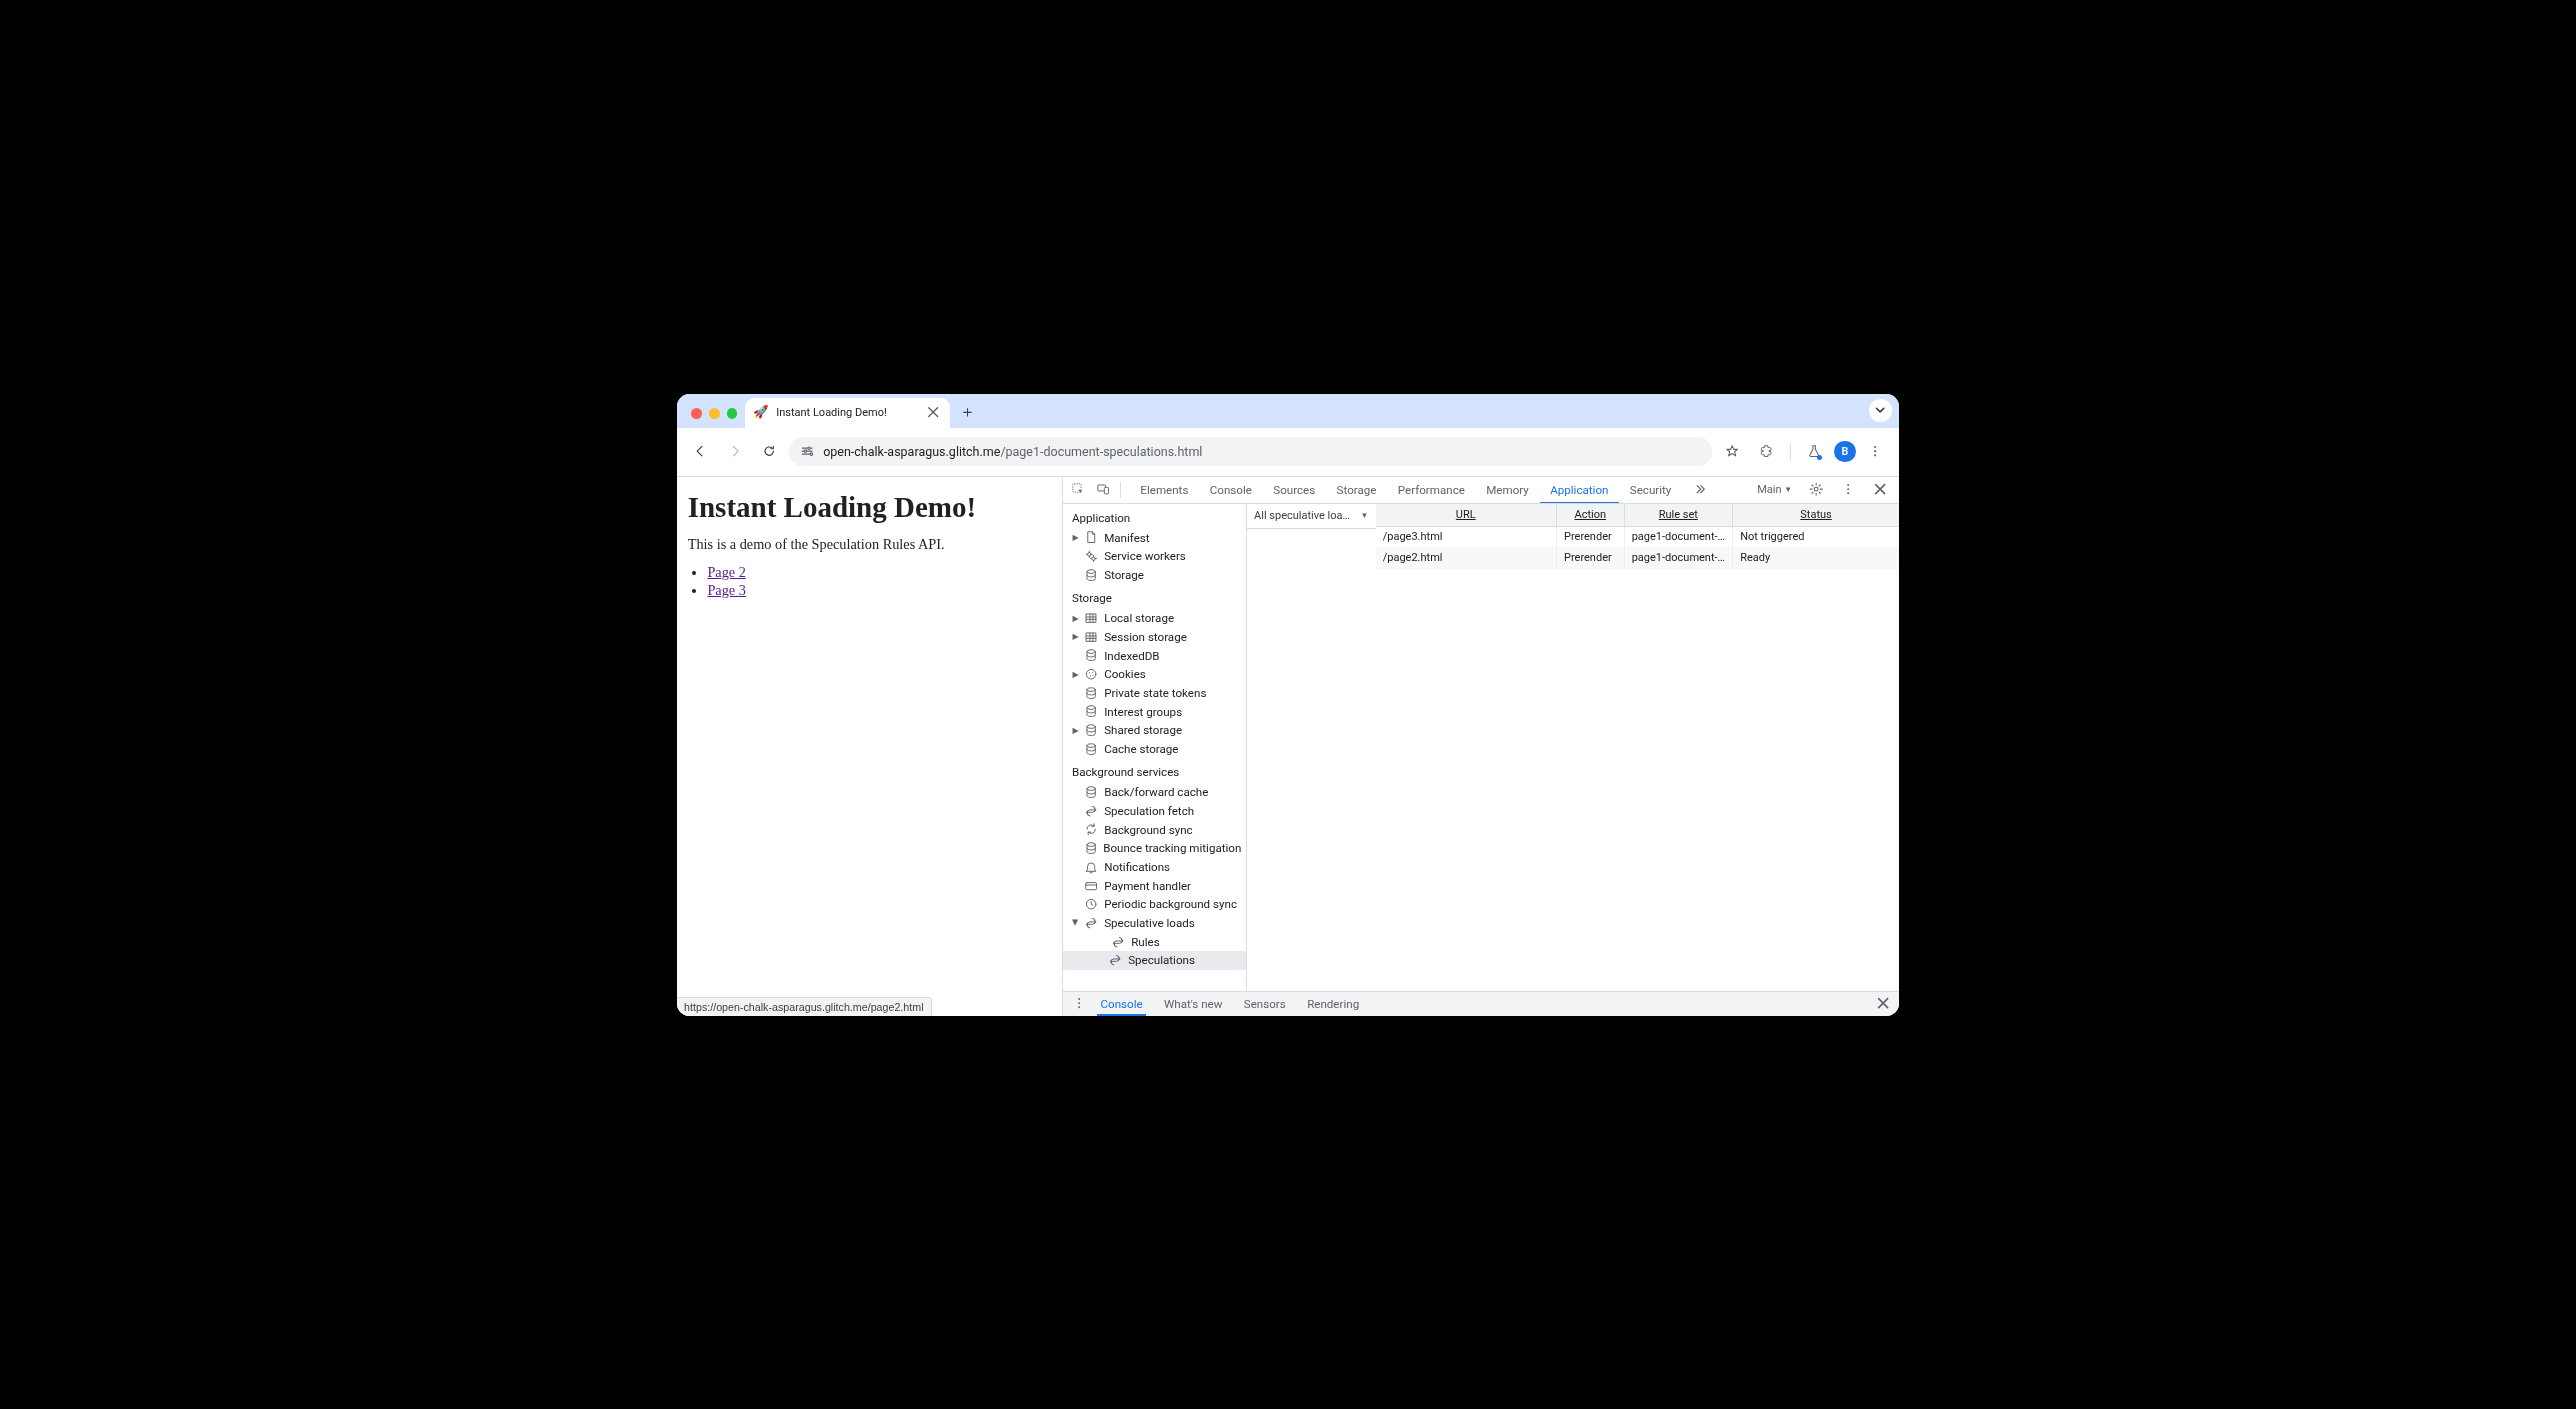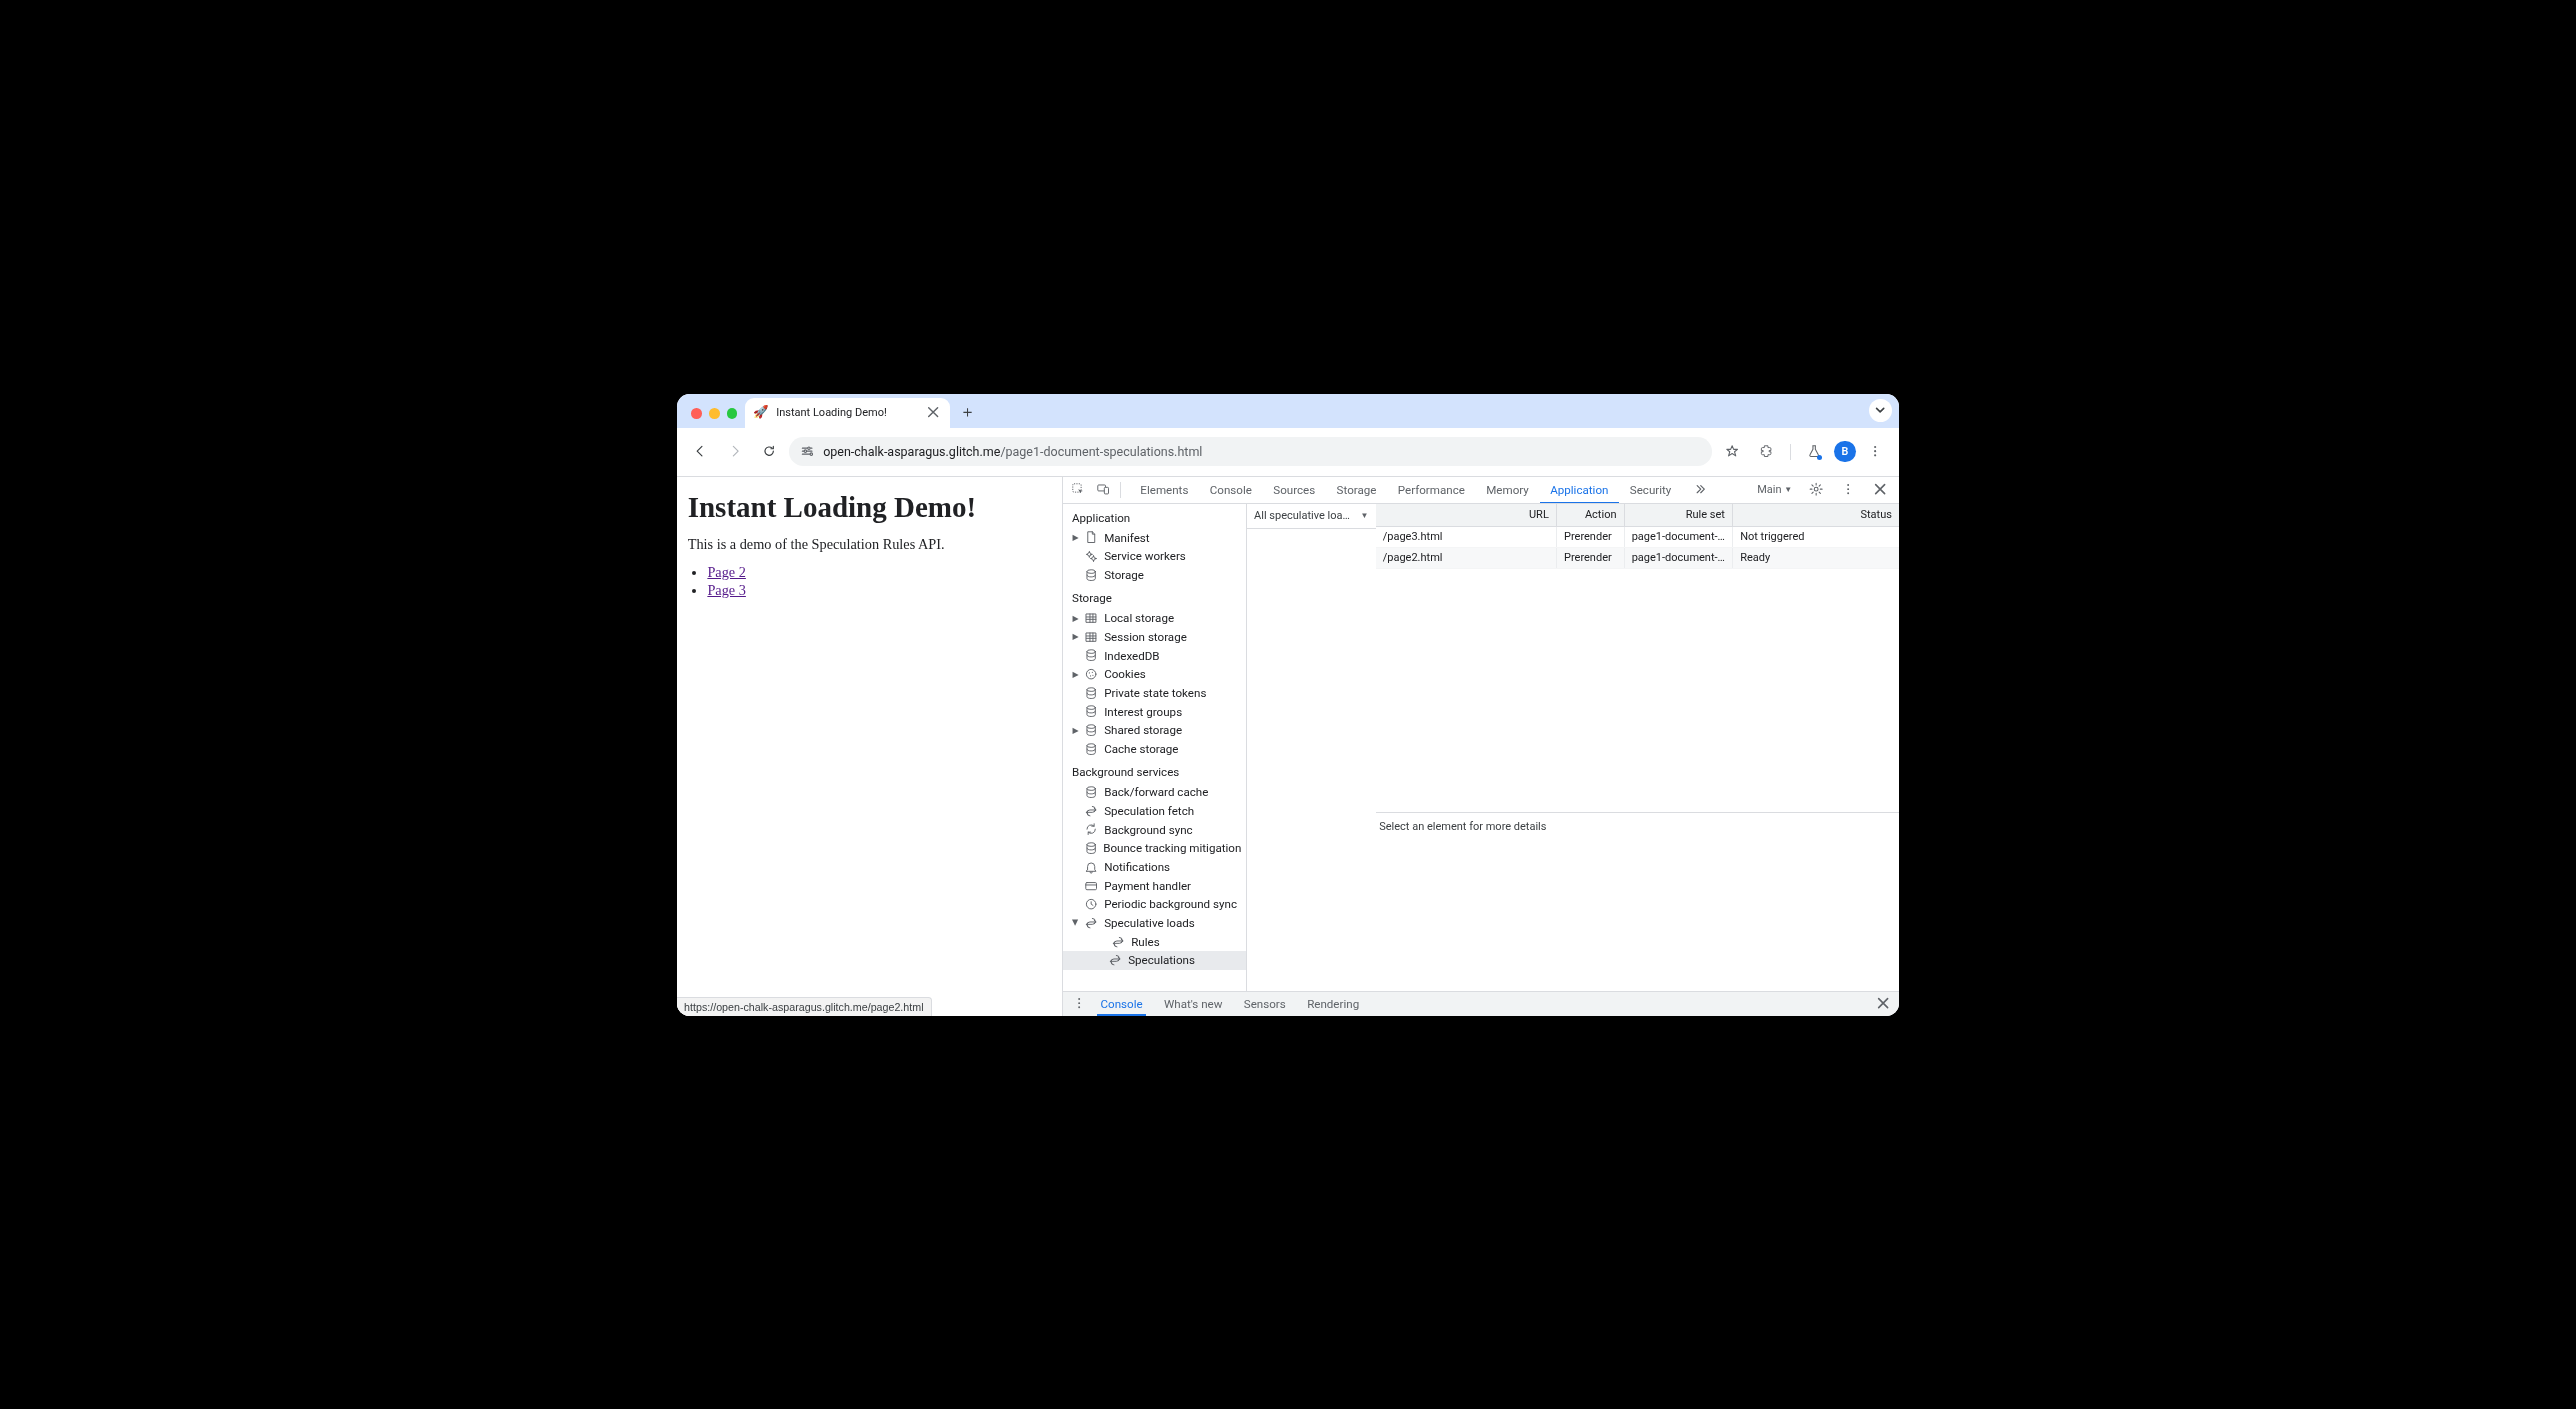--- a/index.html
+++ b/index.html
@@ -156,25 +156,25 @@
   .filter-row{
     height:25px;border-bottom:0.9px solid var(--border);
     display:flex;align-items:center;padding:0 7.1px;font-size:11px;color:#3c4043;
   }
   .filter-dd{display:flex;align-items:center;gap:10.7px;cursor:pointer;}
   .filter-dd .tri{font-size:8px;color:#5f6368;}
   .table-wrap{flex:1;display:flex;flex-direction:column;min-height:0;}
   .table{flex:1;overflow:auto;}
   table{width:100%;border-collapse:collapse;font-size:11px;}
   thead th{
-    text-align:right;font-weight:400;color:#202124;
+    text-align:center;font-weight:400;color:#202124;
     background:var(--table-header-bg);
     border-bottom:0.9px solid var(--border);
     border-right:0.9px solid var(--border);
-    padding:4.5px 7.1px;position:sticky;top:0;
+    padding:4.5px 7.1px;position:sticky;top:0;text-decoration:underline;
   }
   thead th:last-child{border-right:none;}
   tbody td{
     padding:3.6px 7.1px;border-right:0.9px solid #ebedef;
     border-bottom:0.9px solid #f4f5f6;
     white-space:nowrap;overflow:hidden;text-overflow:ellipsis;
   }
   tbody td:last-child{border-right:none;}
   tbody tr:nth-child(even){background:#f7f8f9;}
   colgroup col.c-url{width:36%;}
@@ -622,21 +622,20 @@
                       </tr>
                       <tr>
                         <td>/page2.html</td>
                         <td>Prerender</td>
                         <td>page1-document-…</td>
                         <td>Ready</td>
                       </tr>
                     </tbody>
               </table>
             </div>
-            <div class="detail-msg">Select an element for more details</div>
           </div>
         </div>
       </div>
 
       <div class="drawer">
         <div class="ic">
           <svg viewBox="0 0 24 24">
                 <circle cx="12" cy="5" r="1.6" fill="#5f6368"></circle>
                 <circle cx="12" cy="12" r="1.6" fill="#5f6368"></circle>
                 <circle cx="12" cy="19" r="1.6" fill="#5f6368"></circle>

